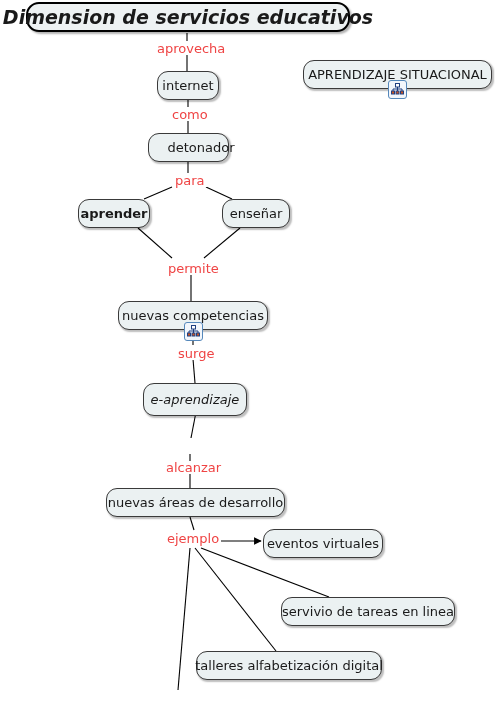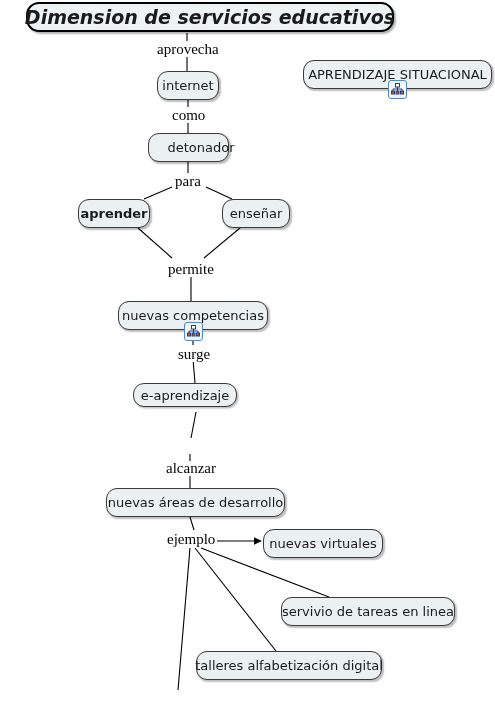--- a/index.html
+++ b/index.html
@@ -50,27 +50,26 @@
     border: 2px solid #000000;
     border-radius: 13px;
     font-size: 19px;
     font-weight: bold;
     font-style: italic;
     box-shadow: 2px 2px 2px rgba(0,0,0,0.30);
   }
   
   .linkphrase {
     position: absolute;
-    font-size: 15px;
-    color: #000000;
+    font-size: 13px;
+    color: #ef4444;
     line-height: 1;
     white-space: nowrap;
     background: #ffffff;
     padding: 0 2px;
-    font-family: Liberation Serif, serif;
   }
   
   .mapicon {
     position: absolute;
     width: 19px;
     height: 19px;
     box-sizing: border-box;
     border: 1px solid #5588bb;
     border-radius: 3px;
     background: #f2f6fb;
@@ -120,21 +119,21 @@
       <line x1="217" y1="541" x2="261" y2="541" marker-end="url(#arrow)"></line>
 
       <line x1="201" y1="548" x2="329" y2="597"></line>
 
       <line x1="195" y1="548" x2="276" y2="651"></line>
 
       <line x1="190" y1="548" x2="178" y2="690"></line>
     </g>
   </svg>
 
-  <div class="node title" style="left:2px;  top:2px;   width:368px; height:30px;margin-left:24px;">
+  <div class="node title" style="left:2px;  top:2px;   width:324px; height:30px;margin-left:24px;">
     <span>Dimension de servicios educativos</span>
   </div>
 
   <div class="node" style="left:157px; top:71px;  width:62px;  height:29px;">
     <span>internet</span>
   </div>
 
   <div class="node" style="left:303px; top:60px;  width:189px; height:29px;">
     <span>APRENDIZAJE SITUACIONAL</span>
   </div>
@@ -148,30 +147,30 @@
   </div>
 
   <div class="node" style="left:222px; top:199px; width:68px;  height:29px;">
     <span>enseñar</span>
   </div>
 
   <div class="node" style="left:118px; top:301px; width:150px; height:29px;">
     <span>nuevas competencias</span>
   </div>
 
-  <div class="node" style="left:133px; top:383px; width:104px; height:24px;">
+  <div class="node" style="left:143px; top:383px; width:104px; height:33px;font-style:italic;">
     <span>e-aprendizaje</span>
   </div>
 
   <div class="node" style="left:106px; top:488px; width:179px; height:29px;">
     <span>nuevas áreas de desarrollo</span>
   </div>
 
   <div class="node" style="left:263px; top:529px; width:120px; height:29px;">
-    <span>nuevas virtuales</span>
+    <span>eventos virtuales</span>
   </div>
 
   <div class="node" style="left:281px; top:597px; width:174px; height:29px;">
     <span>servivio de tareas en linea</span>
   </div>
 
   <div class="node" style="left:196px; top:651px; width:186px; height:29px;">
     <span>talleres alfabetización digital</span>
   </div>
 

